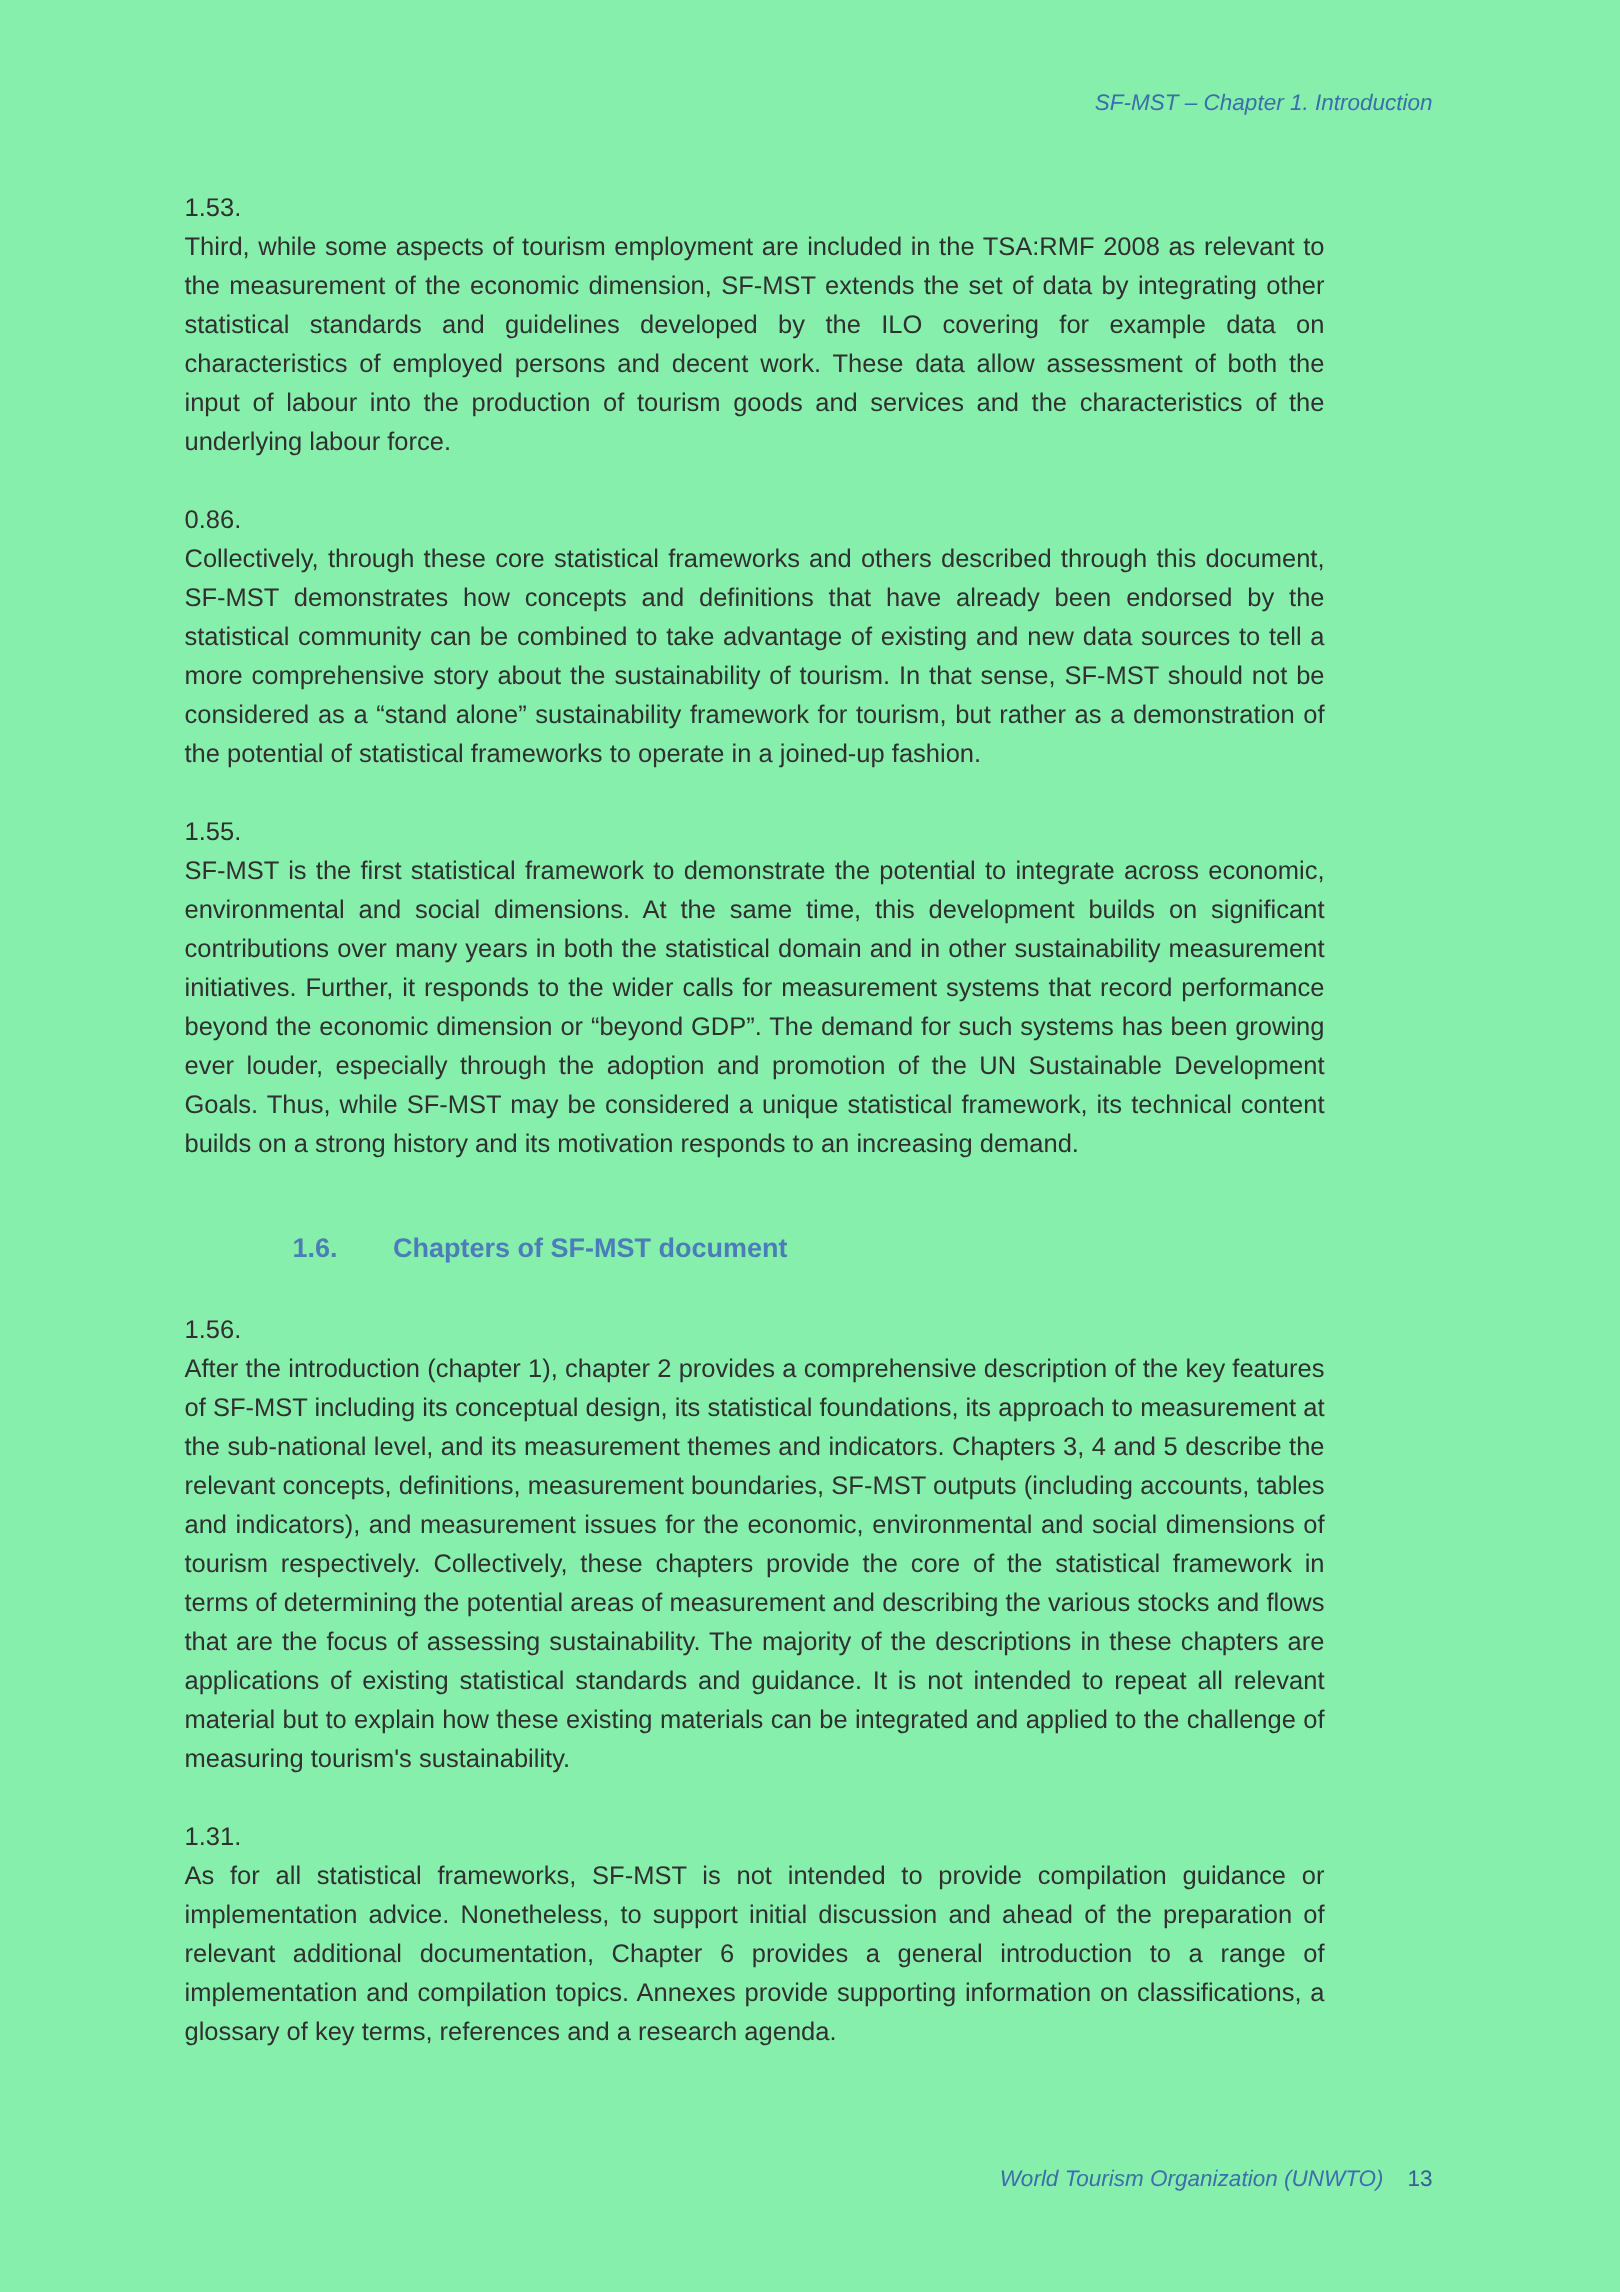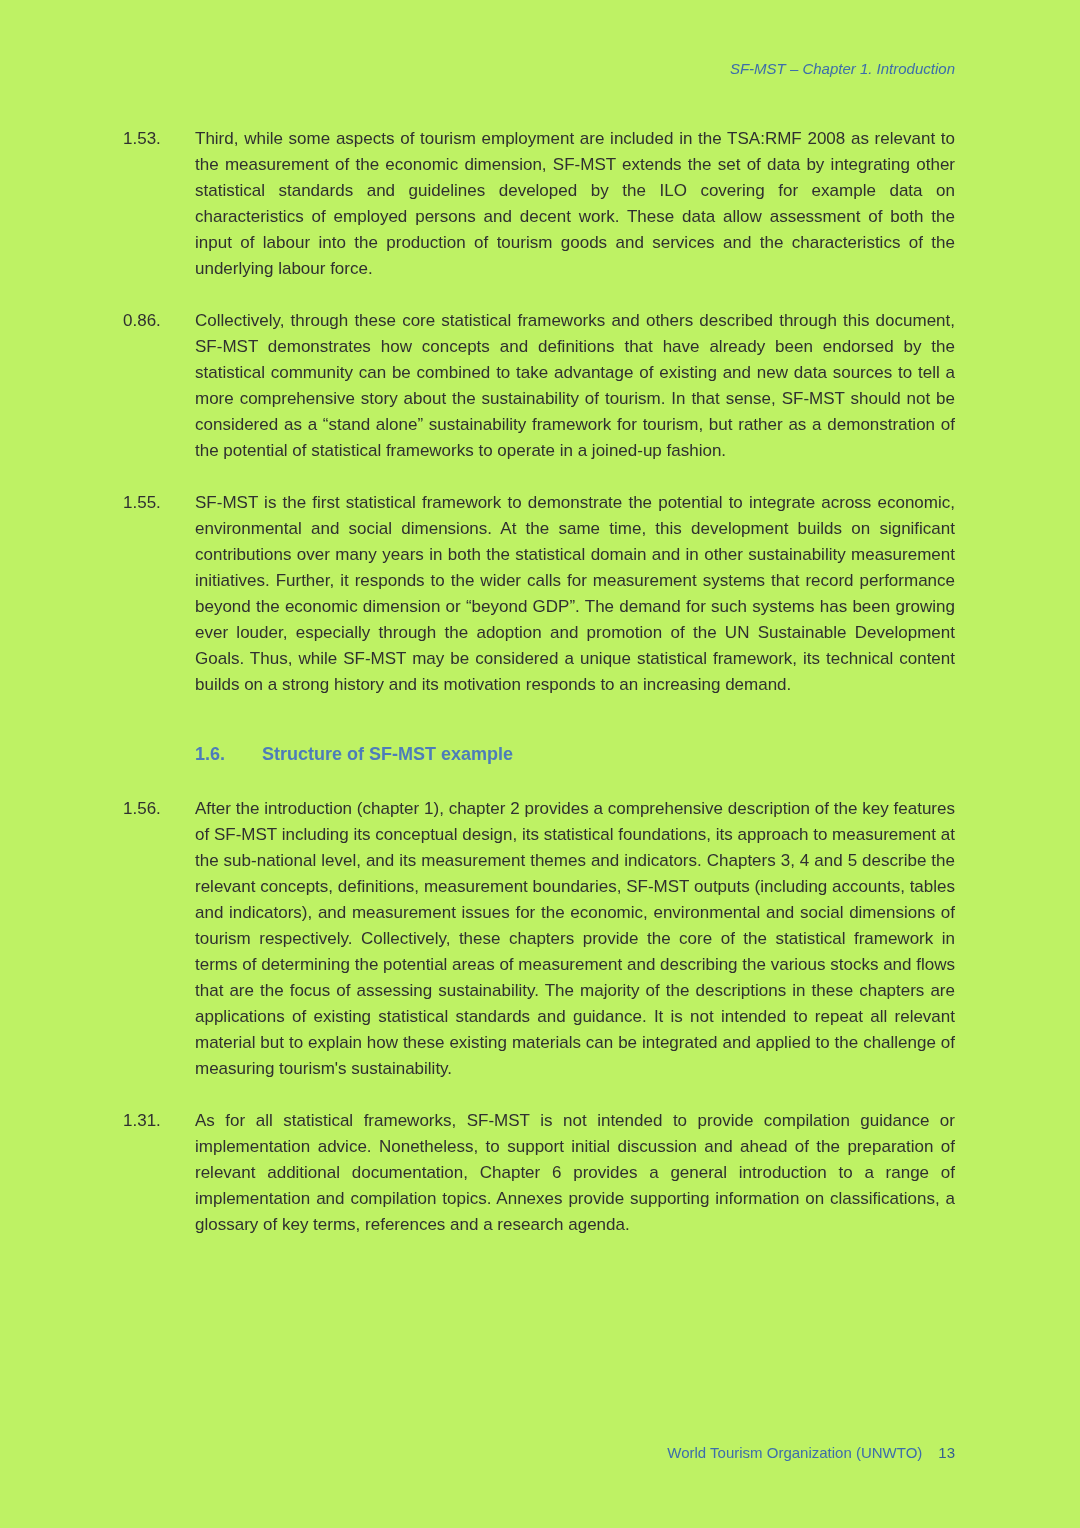--- a/index.html
+++ b/index.html
@@ -4,21 +4,21 @@
 <style>
   html, body {
     margin: 0;
     padding: 0;
     background: #ffffff;
   }
   .page {
     position: relative;
     width: 1080px;
     height: 1528px;
-    background: #bef264;
+    background: #86efac;
     font-family: "Liberation Sans", sans-serif;
     color: #303030;
     overflow: hidden;
   }
   .running-header {
     position: absolute;
     top: 60px;
     left: 0;
     right: 125px;
     text-align: right;
@@ -31,20 +31,21 @@
     top: 126px;
     left: 123px;
     width: 832px;
   }
   .para {
     display: flex;
     align-items: flex-start;
     margin: 0 0 26px 0;
     font-size: 17px;
     line-height: 26px;
+    flex-direction: column;
   }
   .para .pnum {
     flex: none;
     width: 72px;
   }
   .para .ptext {
     flex: none;
     width: 760px;
     text-align: justify;
   }
@@ -64,20 +65,21 @@
   .page-footer {
     position: absolute;
     top: 1444px;
     left: 0;
     right: 125px;
     text-align: right;
     font-size: 15px;
     color: #3d6dab;
   }
   .page-footer .org {
+    font-style: italic;
   }
   .page-footer .pageno {
     font-style: normal;
     margin-left: 16px;
     color: #35608f;
   }
 </style>
 </head>
 <body>
 
@@ -99,21 +101,21 @@
       <div class="ptext">Collectively, through these core statistical frameworks and others described through this document, SF-MST demonstrates how concepts and definitions that have already been endorsed by the statistical community can be combined to take advantage of existing and new data sources to tell a more comprehensive story about the sustainability of tourism. In that sense, SF-MST should not be considered as a “stand alone” sustainability framework for tourism, but rather as a demonstration of the potential of statistical frameworks to operate in a joined-up fashion.</div>
     </div>
 
     <div class="para">
       <span class="pnum">1.55.</span>
       <div class="ptext">SF-MST is the first statistical framework to demonstrate the potential to integrate across economic, environmental and social dimensions. At the same time, this development builds on significant contributions over many years in both the statistical domain and in other sustainability measurement initiatives. Further, it responds to the wider calls for measurement systems that record performance beyond the economic dimension or “beyond GDP”. The demand for such systems has been growing ever louder, especially through the adoption and promotion of the UN Sustainable Development Goals. Thus, while SF-MST may be considered a unique statistical framework, its technical content builds on a strong history and its motivation responds to an increasing demand.</div>
     </div>
 
     <div class="section-heading">
       <span class="hnum">1.6.</span>
-      <span class="htitle">Structure of SF-MST example</span>
+      <span class="htitle">Chapters of SF-MST document</span>
     </div>
 
     <div class="para">
       <span class="pnum">1.56.</span>
       <div class="ptext">After the introduction (chapter 1), chapter 2 provides a comprehensive description of the key features of SF-MST including its conceptual design, its statistical foundations, its approach to measurement at the sub-national level, and its measurement themes and indicators. Chapters 3, 4 and 5 describe the relevant concepts, definitions, measurement boundaries, SF-MST outputs (including accounts, tables and indicators), and measurement issues for the economic, environmental and social dimensions of tourism respectively. Collectively, these chapters provide the core of the statistical framework in terms of determining the potential areas of measurement and describing the various stocks and flows that are the focus of assessing sustainability. The majority of the descriptions in these chapters are applications of existing statistical standards and guidance. It is not intended to repeat all relevant material but to explain how these existing materials can be integrated and applied to the challenge of measuring tourism's sustainability.</div>
     </div>
 
     <div class="para">
       <span class="pnum">1.31.</span>
       <div class="ptext">As for all statistical frameworks, SF-MST is not intended to provide compilation guidance or implementation advice. Nonetheless, to support initial discussion and ahead of the preparation of relevant additional documentation, Chapter 6 provides a general introduction to a range of implementation and compilation topics. Annexes provide supporting information on classifications, a glossary of key terms, references and a research agenda.</div>

